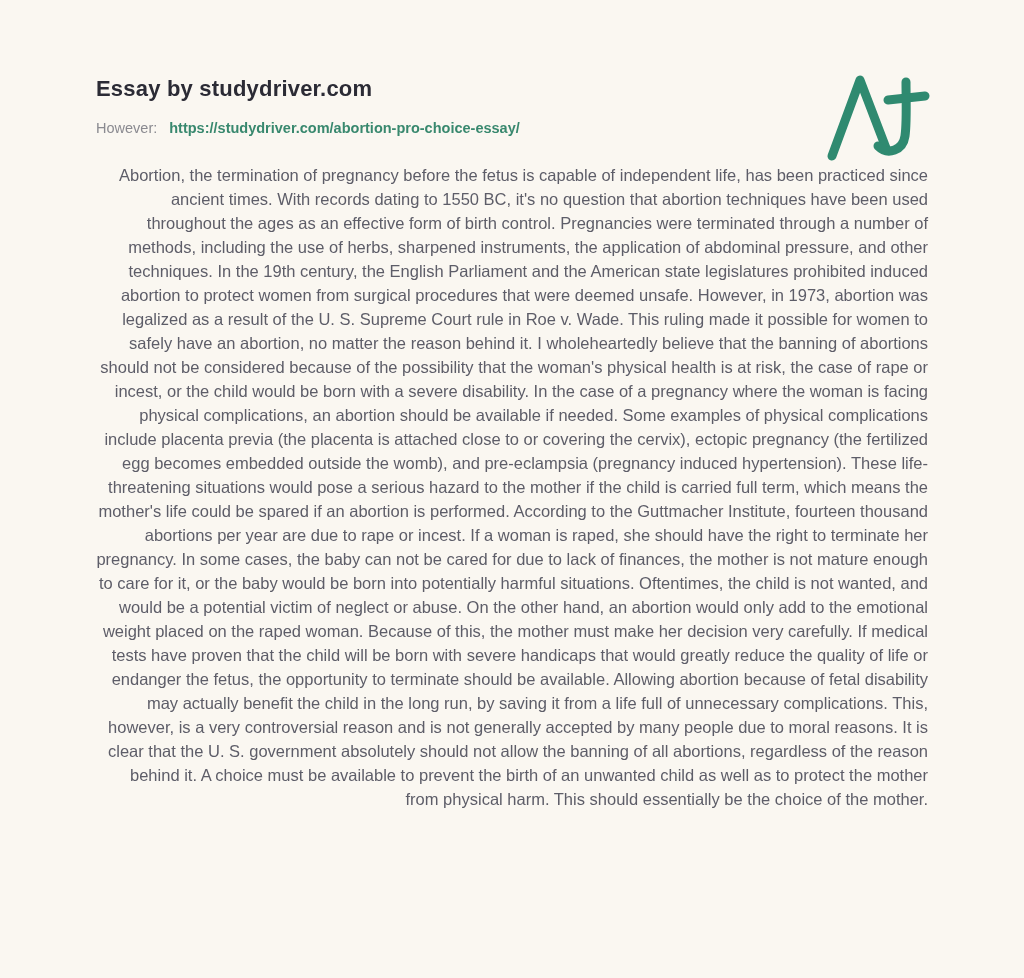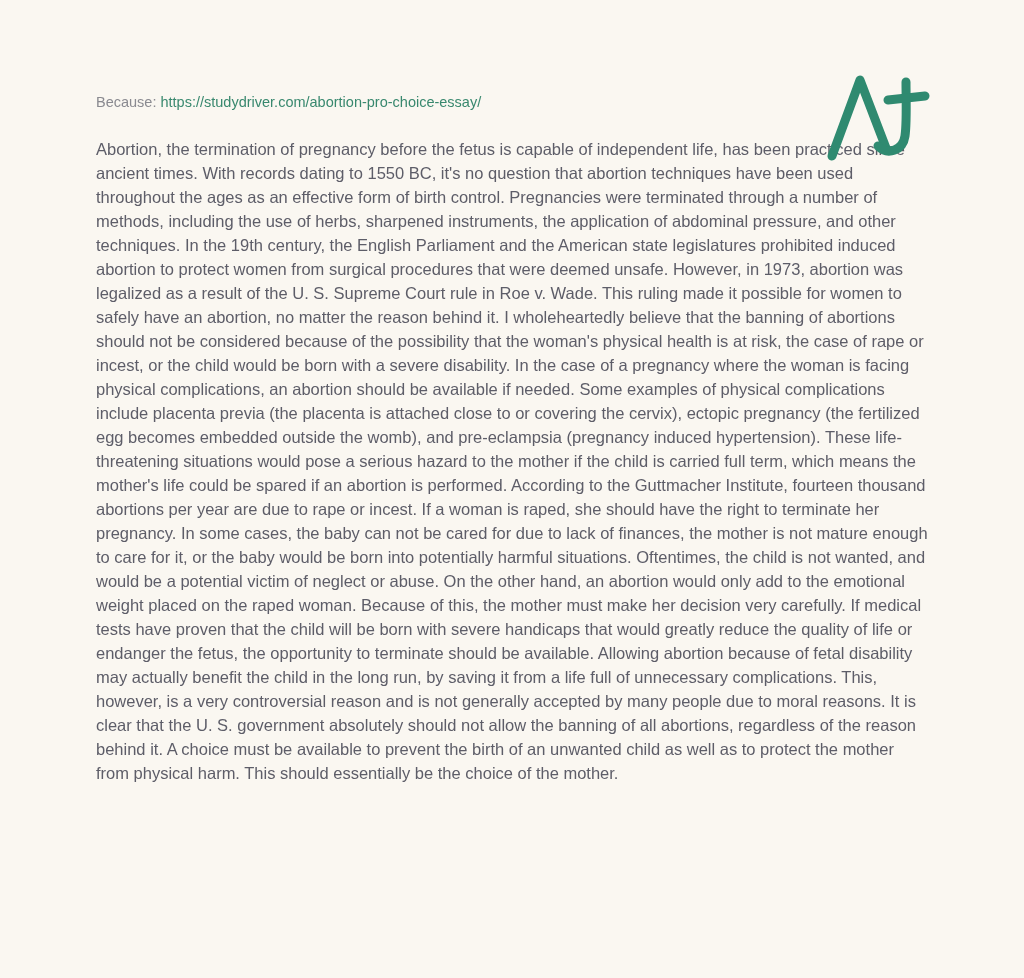--- a/index.html
+++ b/index.html
@@ -22,52 +22,54 @@
     letter-spacing: 0.2px;
   }
   .source-line {
     margin-top: 18px;
     font-size: 14.5px;
     color: #8a8a90;
   }
   .source-link {
     color: #38886e;
     text-decoration: none;
-    margin-left: 4px;
+    margin-left: 12px;
+    font-weight: bold;
   }
   .logo {
     position: absolute;
     top: 64px;
     right: 94px;
     width: 110px;
     height: 104px;
   }
   .article-title {
     margin: 112px 0 0 0;
     font-size: 30px;
     font-weight: 600;
     color: #23232e;
     letter-spacing: 0.2px;
   }
   .article-body {
     margin-top: 27px;
     font-size: 16.5px;
     line-height: 24px;
     color: #5d5d68;
-    text-align: left;
+    text-align: right;
   }
 </style>
 </head>
 <body>
 
 <div class="page">
 
+  <div class="header-title">Essay by studydriver.com</div>
 
   <div class="source-line">
-    <span>Because:</span><a class="source-link" href="#">https://studydriver.com/abortion-pro-choice-essay/</a>
+    <span>However:</span><a class="source-link" href="#">https://studydriver.com/abortion-pro-choice-essay/</a>
   </div>
 
   <div class="logo">
     <svg viewBox="0 0 110 104" width="110" height="104" aria-hidden="true">
       <g fill="none" stroke="#2f8a70" stroke-width="9" stroke-linecap="round" stroke-linejoin="round">
 
         <path d="M12 92 L40 16 L66 84"></path>
 
         <path d="M86 18 C86 34 87 58 85 72 C83 86 68 92 58 82"></path>
         <path d="M68 36 L105 32"></path>

